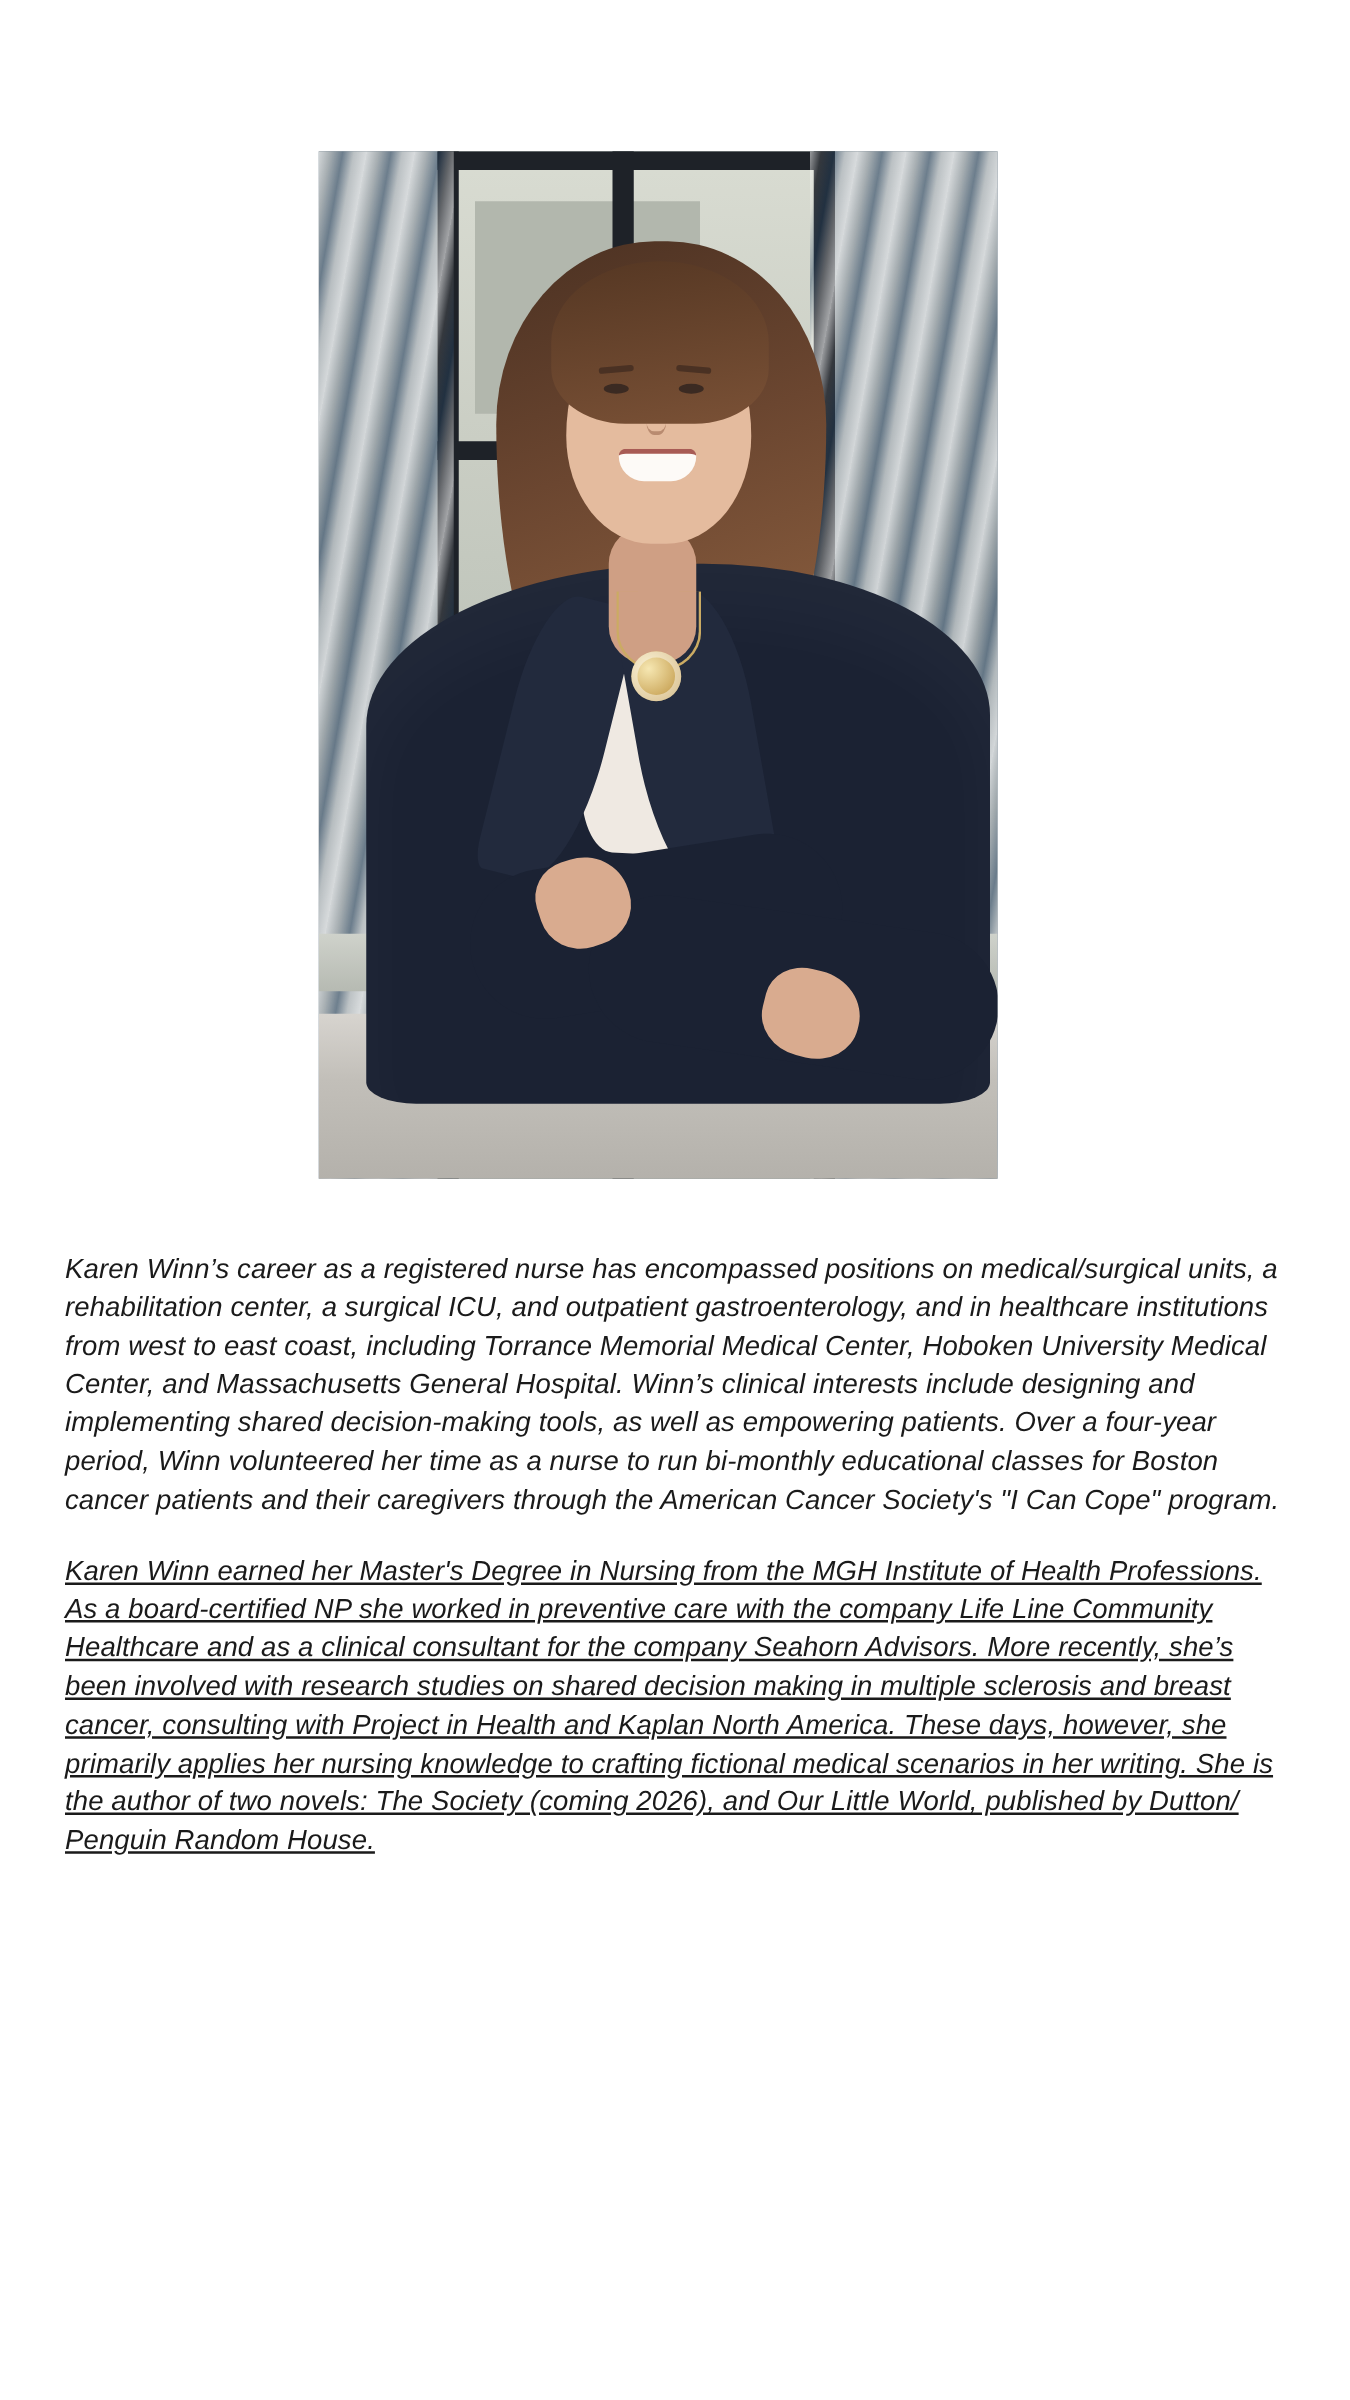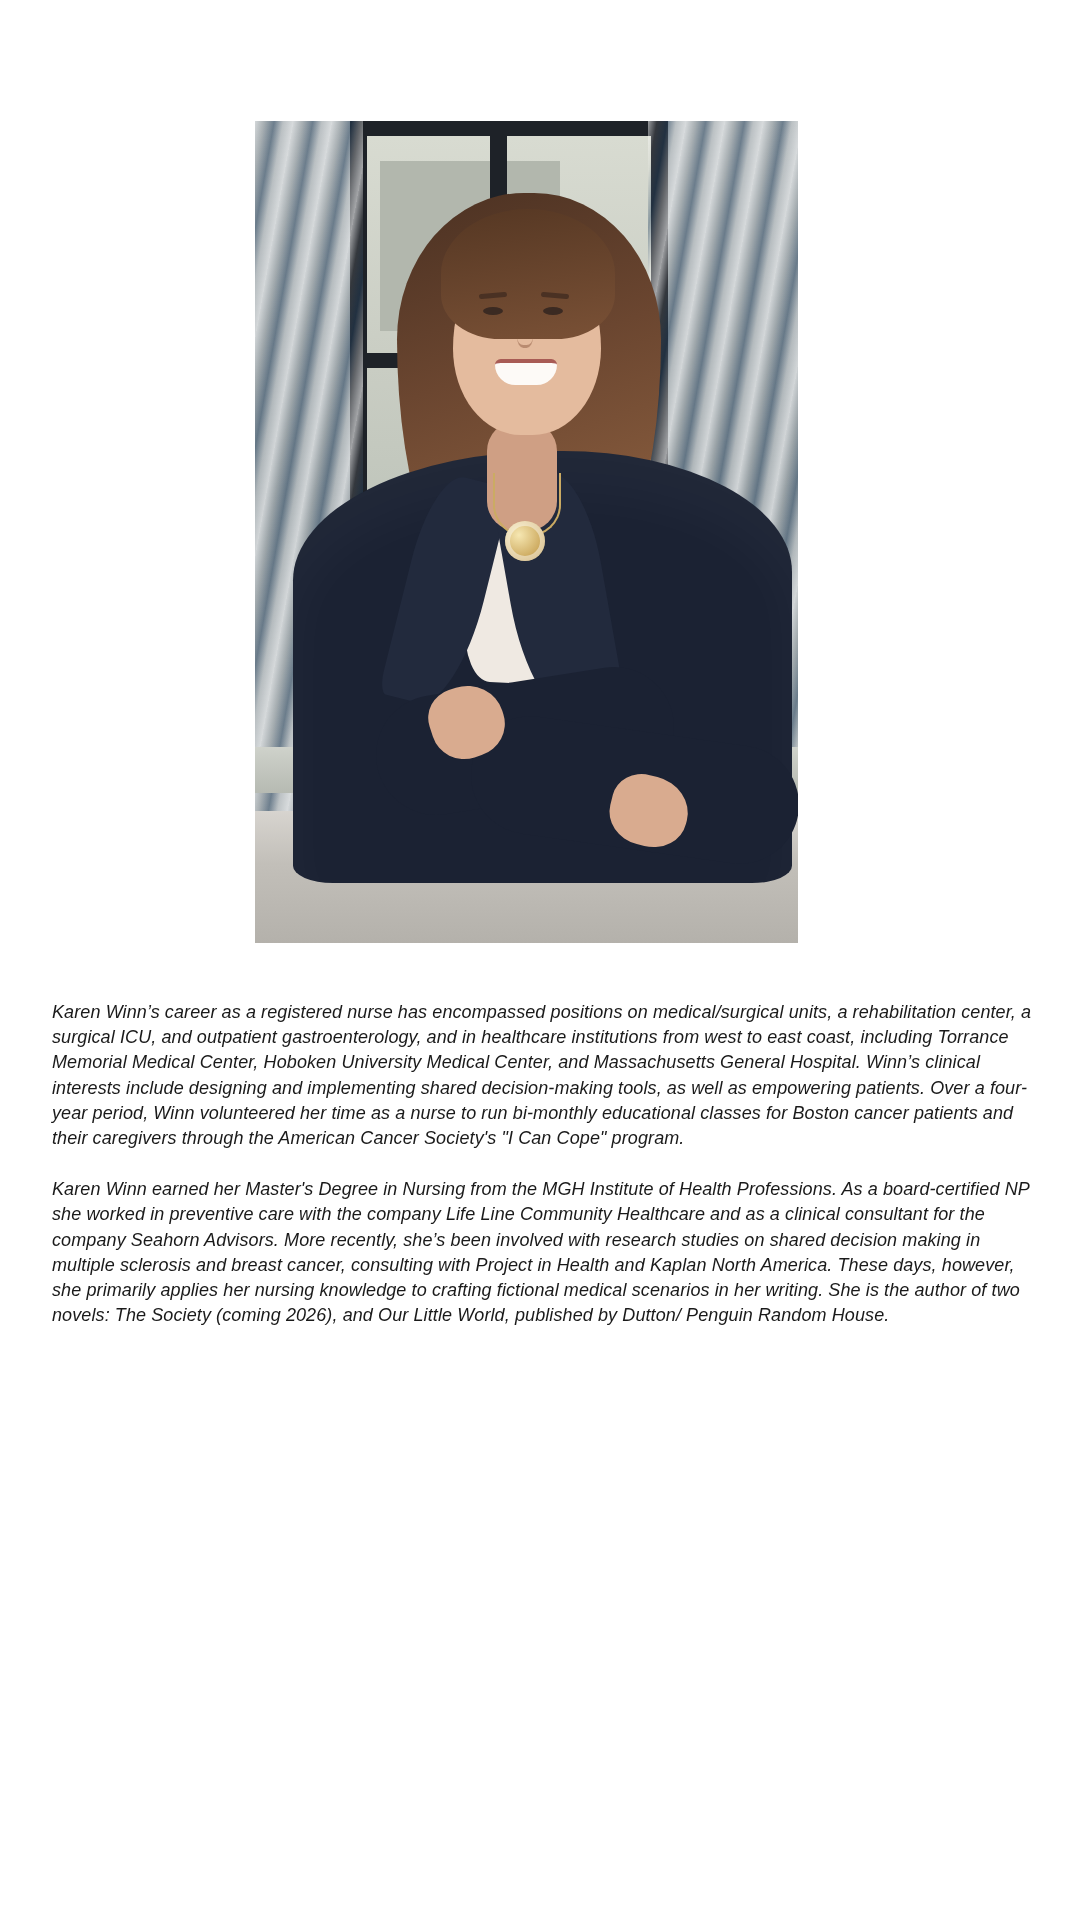--- a/index.html
+++ b/index.html
@@ -249,26 +249,26 @@
   
   .bio {
     position: absolute;
     left: 52px;
     top: 1000px;
     width: 980px;
   }
   .bio p {
     margin: 0 0 26px 0;
     font-style: italic;
-    font-size: 18px;
+    font-size: 22px;
     line-height: 1.40;
     letter-spacing: 0.1px;
     color: #1a1a1a;
   }
-  .bio p:last-child { margin-bottom: 0; }
+  .bio p:last-child { margin-bottom: 0; text-decoration: underline; }
 </style>
 </head>
 <body>
 
 <div class="page">
 
   <div class="photo-wrap">
     <div class="photo">
       <div class="bg-wall"></div>
 

